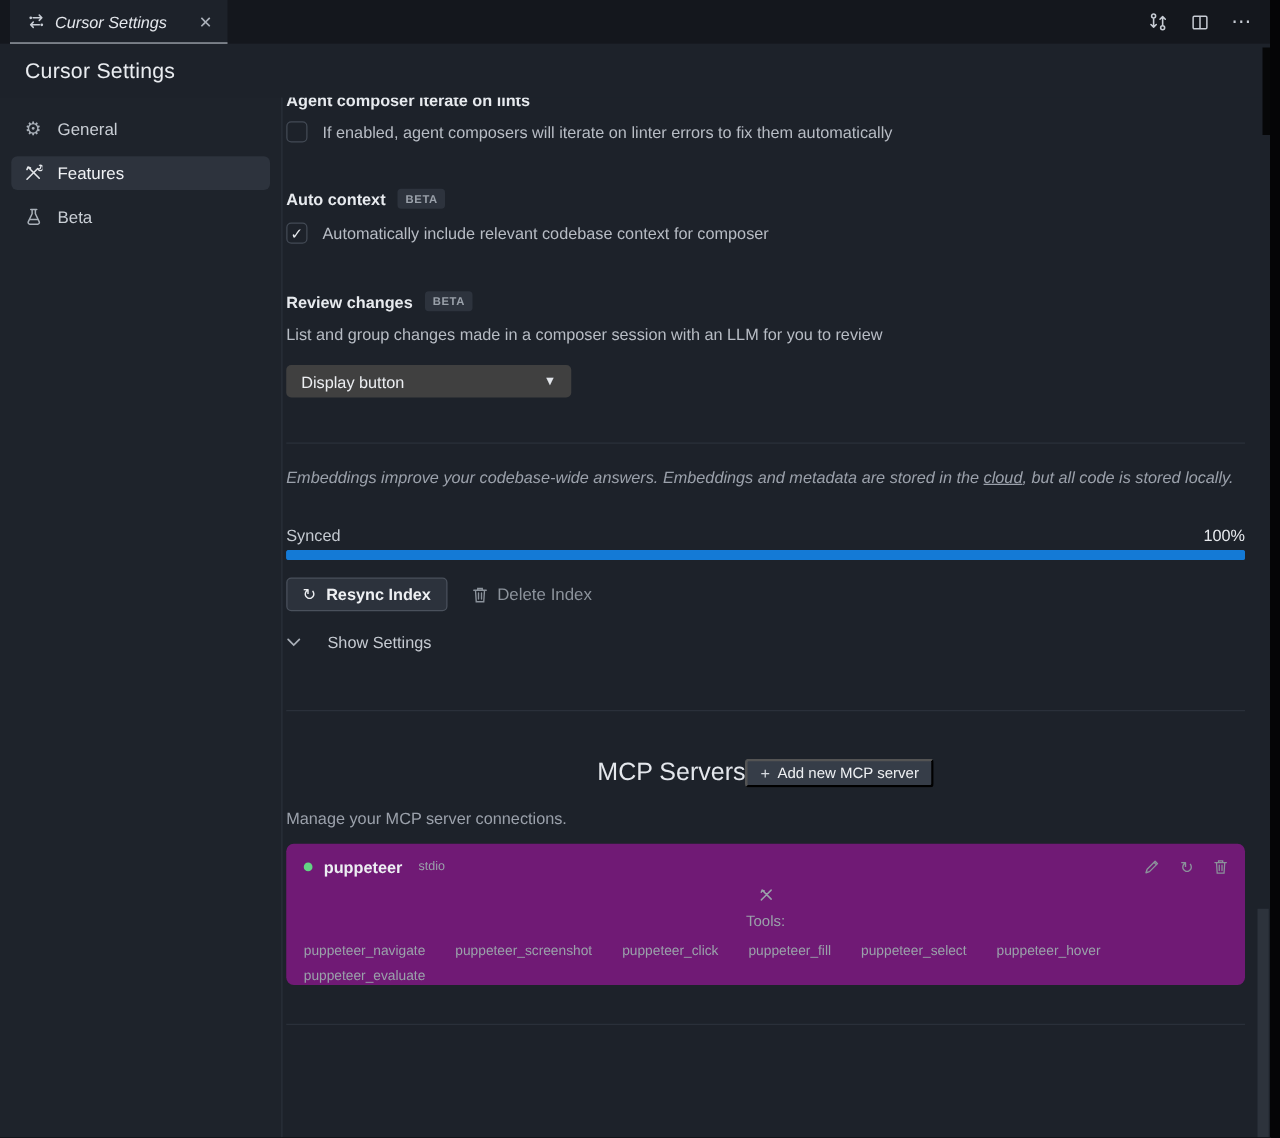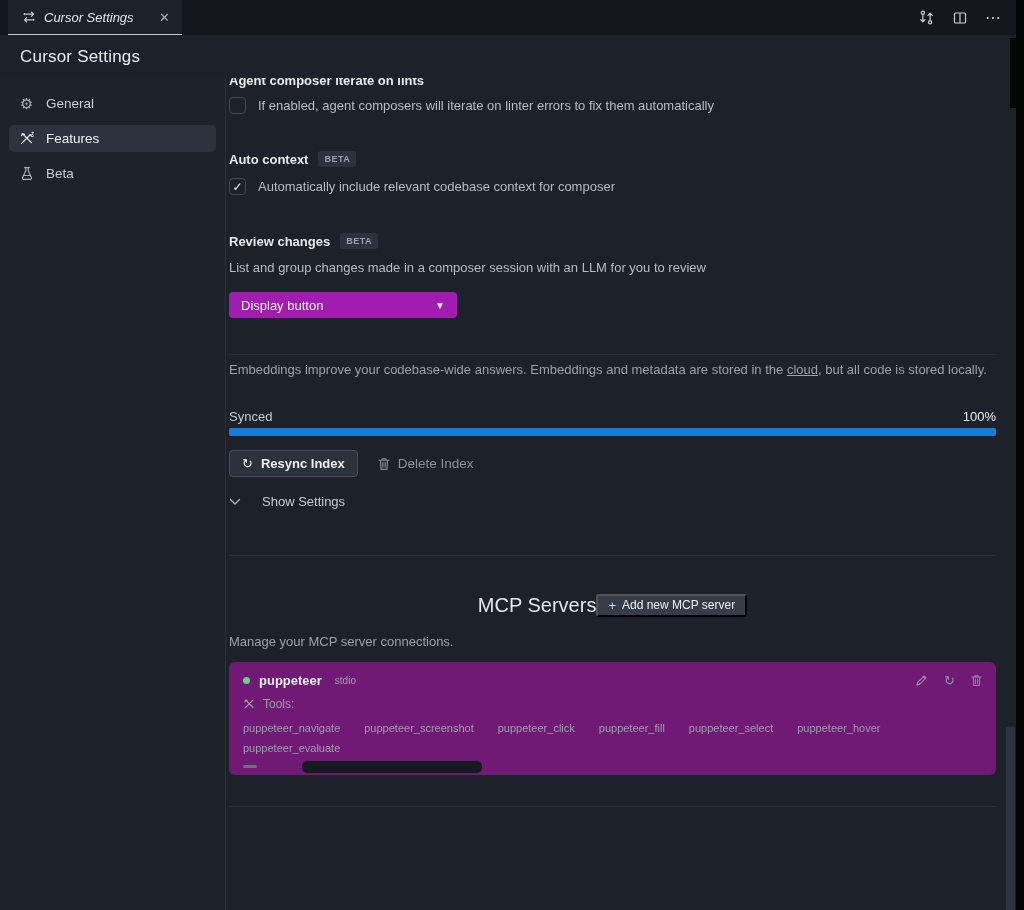--- a/index.html
+++ b/index.html
@@ -31,21 +31,21 @@
 
   
   .content{ position:absolute; top:78px; left:227px; width:779px; bottom:0; overflow:hidden; padding:0 10px 0 2px; }
   .h-sm{ font-size:13px; font-weight:700; color:#e7eaee; display:flex; align-items:center; gap:10px; }
   .clip-top{ margin-top:-5px; }
   .badge{ background:#2d333d; color:#9aa1aa; font-size:9px; font-weight:700; letter-spacing:.5px; padding:3px 6px; border-radius:3px; }
   .check-row{ display:flex; align-items:center; gap:12px; font-size:13px; color:#b7bcc4; }
   .checkbox{ width:17px; height:17px; min-width:17px; border:1.5px solid #434a55; border-radius:4px; display:flex; align-items:center; justify-content:center; color:#e9ecf0; font-size:12px; line-height:1; cursor:pointer; background:transparent; }
   .desc{ font-size:13px; color:#9ba1ab; line-height:21px; }
   .body-desc{ font-size:13px; color:#b7bcc4; }
-  .dropdown{ margin-top:17px; width:228px; height:26px; background:#a21caf; border-radius:4px; display:flex; align-items:center; justify-content:space-between; padding:0 12px; color:#eceef1; font-size:13px; cursor:pointer; }
+  .dropdown{ margin-top:17px; width:228px; height:26px; background:#404040; border-radius:4px; display:flex; align-items:center; justify-content:space-between; padding:0 12px; color:#eceef1; font-size:13px; cursor:pointer; }
   .dropdown .arrow{ font-size:10px; color:#e2e5ea; }
   .divider{ height:1px; background:#2a303a; }
 
   .section-title{ font-size:20px; font-weight:500; color:#e4e7ec; }
   .link{ text-decoration:underline; cursor:pointer; color:#9ba1ab; }
 
   .sync-row{ display:flex; justify-content:space-between; align-items:baseline; font-size:13px; }
   .sync-label{ color:#c5cad1; }
   .sync-pct{ color:#e7eaee; }
   .progress{ margin-top:4px; height:8px; border-radius:2px; background:#147ad6; }
@@ -62,21 +62,21 @@
   .add-btn .plus{ font-size:13px; color:#d6dae0; }
 
   .server-card{ margin-top:10px; height:113px; background:#701a75; border-radius:6px; padding:11px 14px; overflow:hidden; position:relative; }
   .server-row{ display:flex; align-items:center; gap:9px; }
   .dot{ width:7px; height:7px; border-radius:50%; background:#63d484; }
   .server-name{ font-size:13px; font-weight:700; color:#eceef2; }
   .server-transport{ font-size:10px; color:#9aa1aa; margin-left:4px; }
   .server-actions{ margin-left:auto; display:flex; align-items:center; gap:16px; color:#8b929b; }
   .server-actions .aicon{ cursor:pointer; display:flex; }
   .refresh-glyph{ font-size:13px; line-height:1; }
-  .tools-row{ margin-top:9px; display:flex; align-items:center; gap:8px; color:#9aa1aa; font-size:12px; }
+  .tools-row{ margin-top:9px; display:flex; align-items:center; gap:8px; color:#9aa1aa; font-size:12px;flex-direction:column; }
   .tool-tags{ margin-top:11px; display:flex; flex-wrap:wrap; column-gap:24px; row-gap:8px; font-size:11px; color:#9aa1aa; max-width:700px; }
   .cmd-row{ margin-top:7px; display:flex; align-items:center; }
   .cmd-dash{ width:14px; height:3px; border-radius:2px; background:#6b7280; }
   .cmd-bar{ margin-left:45px; width:180px; height:12px; border-radius:5px; background:#151920; }
 
   
   .right-strip{ position:absolute; top:0; right:0; width:8px; height:910px; background:#050506; }
   .top-black-block{ position:absolute; top:38px; right:0; width:14px; height:70px; background:#060708; }
   .scroll-thumb{ position:absolute; right:9px; top:727px; width:9px; height:183px; background:#2d333c; }
 
@@ -176,21 +176,21 @@
     <div class="body-desc" style="margin-top:11px;">List and group changes made in a composer session with an LLM for you to review</div>
 
     <div class="dropdown">
       <span>Display button</span>
       <span class="arrow">▼</span>
     </div>
 
     <div class="divider" style="margin-top:36px;"></div>
 
 
-    <div class="desc" style="margin-top:4px;"><span>Embeddings improve your codebase-wide answers. Embeddings and metadata are stored in the </span><span class="link">cloud</span><span>, but all code is stored locally.</span></div>
+    <div class="desc" style="margin-top:16px;font-style:italic;"><span>Embeddings improve your codebase-wide answers. Embeddings and metadata are stored in the </span><span class="link">cloud</span><span>, but all code is stored locally.</span></div>
 
     <div class="sync-row" style="margin-top:29px;">
       <span class="sync-label">Synced</span>
       <span class="sync-pct">100%</span>
     </div>
     <div class="progress">
       <div class="progress-fill" style="width: 100%;"></div>
     </div>
 
     <div class="btn-row">

